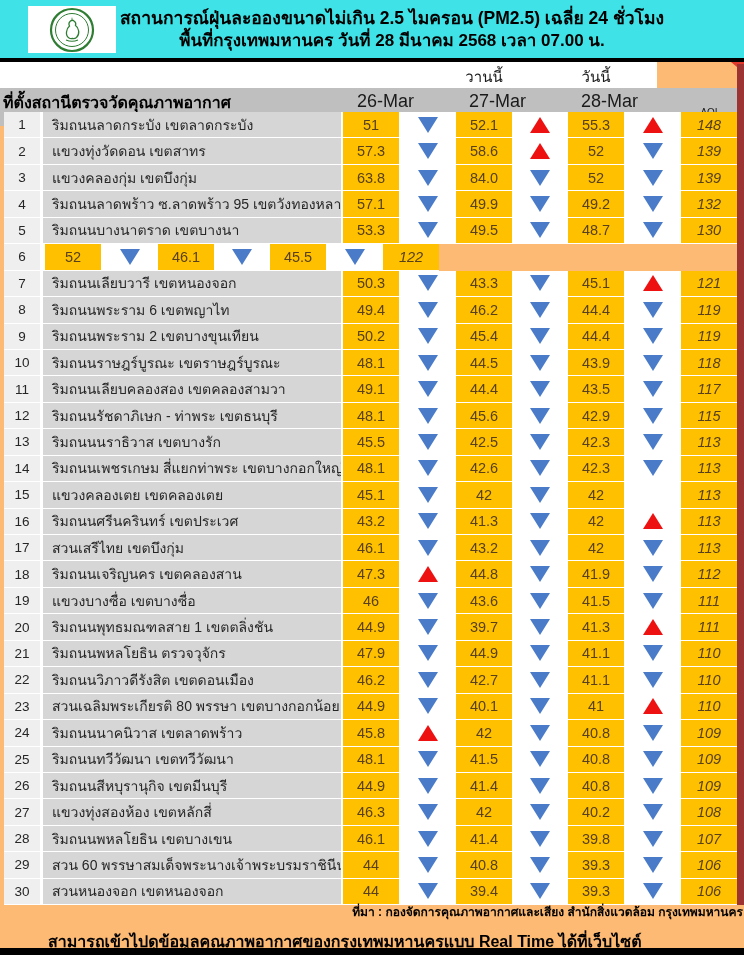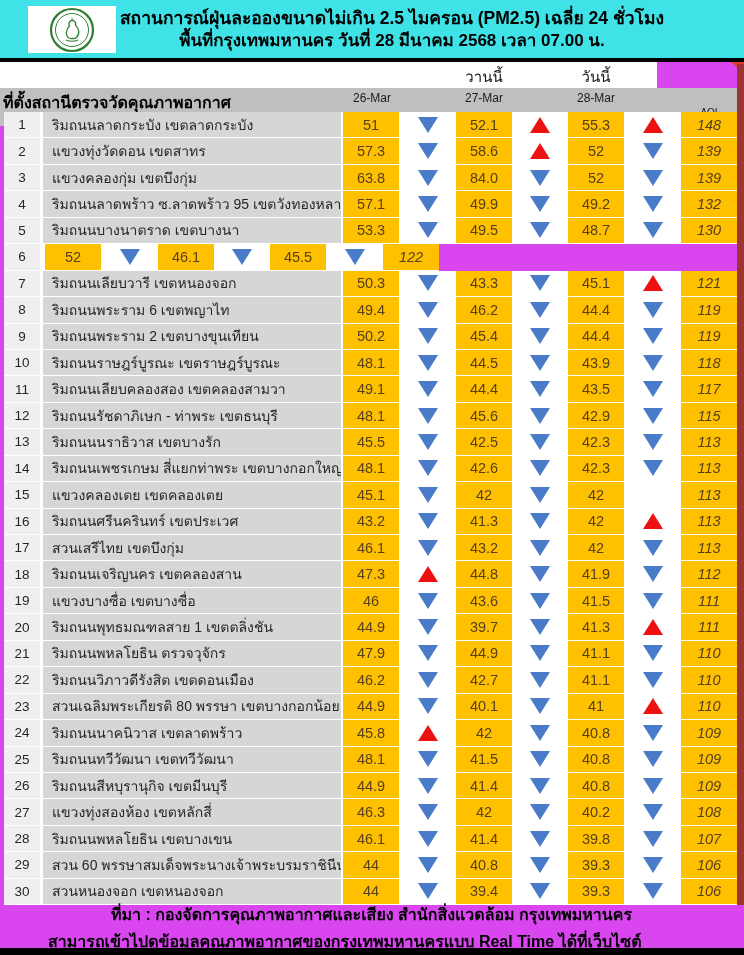--- a/index.html
+++ b/index.html
@@ -1,16 +1,16 @@
 <!DOCTYPE html>
 <html><head>
 <meta charset="utf-8">
 <style>
   html,body{margin:0;padding:0;background:#fff;}
-  #page{position:relative;width:744px;height:955px;background:#d946ef;overflow:hidden;
+  #page{position:relative;width:744px;height:955px;background:#fdba74;overflow:hidden;
         font-family:"Liberation Sans","DejaVu Sans",sans-serif;}
 
   
   .banner{position:absolute;left:0;top:0;width:744px;height:58px;background:#3fe2e6;}
   .logo-box{position:absolute;left:28px;top:6px;width:88px;height:47px;background:#ffffff;
             display:flex;align-items:center;justify-content:center;}
   .title-wrap{position:absolute;left:40px;right:0;top:0;height:58px;text-align:center;color:#000;}
   .title-line1{margin-top:7px;font-size:17.5px;font-weight:bold;line-height:22px;}
   .title-line2{font-size:17px;font-weight:bold;line-height:24px;}
 
@@ -21,21 +21,21 @@
   .day-label{position:absolute;top:3px;width:84px;text-align:center;font-size:15px;color:#1a1a1a;}
   .day-label.yesterday{left:442px;}
   .day-label.today{left:554px;}
   .corner-flag{position:absolute;right:0;top:62px;width:0;height:0;
                border-top:11px solid #e23a2c;border-left:13px solid transparent;}
 
   
   .colheader{position:absolute;left:0;top:88px;width:744px;height:38px;background:#bfbfbf;}
   .station-header{position:absolute;left:3px;top:2px;font-size:16px;font-weight:bold;color:#000;
                   white-space:nowrap;}
-  .date-col{position:absolute;top:3px;width:84px;text-align:center;font-size:12px;color:#1a1a1a;}
+  .date-col{position:absolute;top:3px;width:84px;text-align:right;font-size:18px;color:#1a1a1a;}
   .date-col.c1{left:330px;} .date-col.c2{left:442px;} .date-col.c3{left:554px;}
   .aqi-col{position:absolute;top:19px;left:681px;width:56px;text-align:center;font-size:10px;color:#1a1a1a;}
 
   
   .tbody{position:absolute;left:0;top:112px;width:737px;height:793px;
          display:flex;flex-direction:column;}
   .trow{flex:1;display:flex;align-items:stretch;}
   .cell{box-sizing:border-box;border-bottom:1px solid #fff;display:flex;
         align-items:center;justify-content:center;}
   .c-num{margin-left:4px;width:36px;background:#efefef;font-size:13.5px;color:#262626;}
@@ -50,22 +50,22 @@
 
   .arr-down{width:0;height:0;border-left:10px solid transparent;border-right:10px solid transparent;
             border-top:16px solid #4a7bc8;}
   .arr-up{width:0;height:0;border-left:10px solid transparent;border-right:10px solid transparent;
           border-bottom:16px solid #ee1111;}
 
   
   .right-strip{position:absolute;left:737px;top:64px;width:7px;height:841px;background:#9c3434;}
 
   
-  .footer-source{position:absolute;left:0;right:1px;top:902px;text-align:center;
-                 font-size:16px;font-weight:600;color:#000;}
+  .footer-source{position:absolute;left:0;right:1px;top:902px;text-align:right;
+                 font-size:12px;font-weight:600;color:#000;}
   .footer-realtime{position:absolute;left:0;right:1px;top:929px;text-align:left;
                    font-size:16px;font-weight:600;color:#000;padding-left:48px;}
   .bottom-bar{position:absolute;left:0;top:948px;width:744px;height:7px;background:#000;}
 
   
   .seal{display:block;}
 </style>
 </head>
 <body>
 

